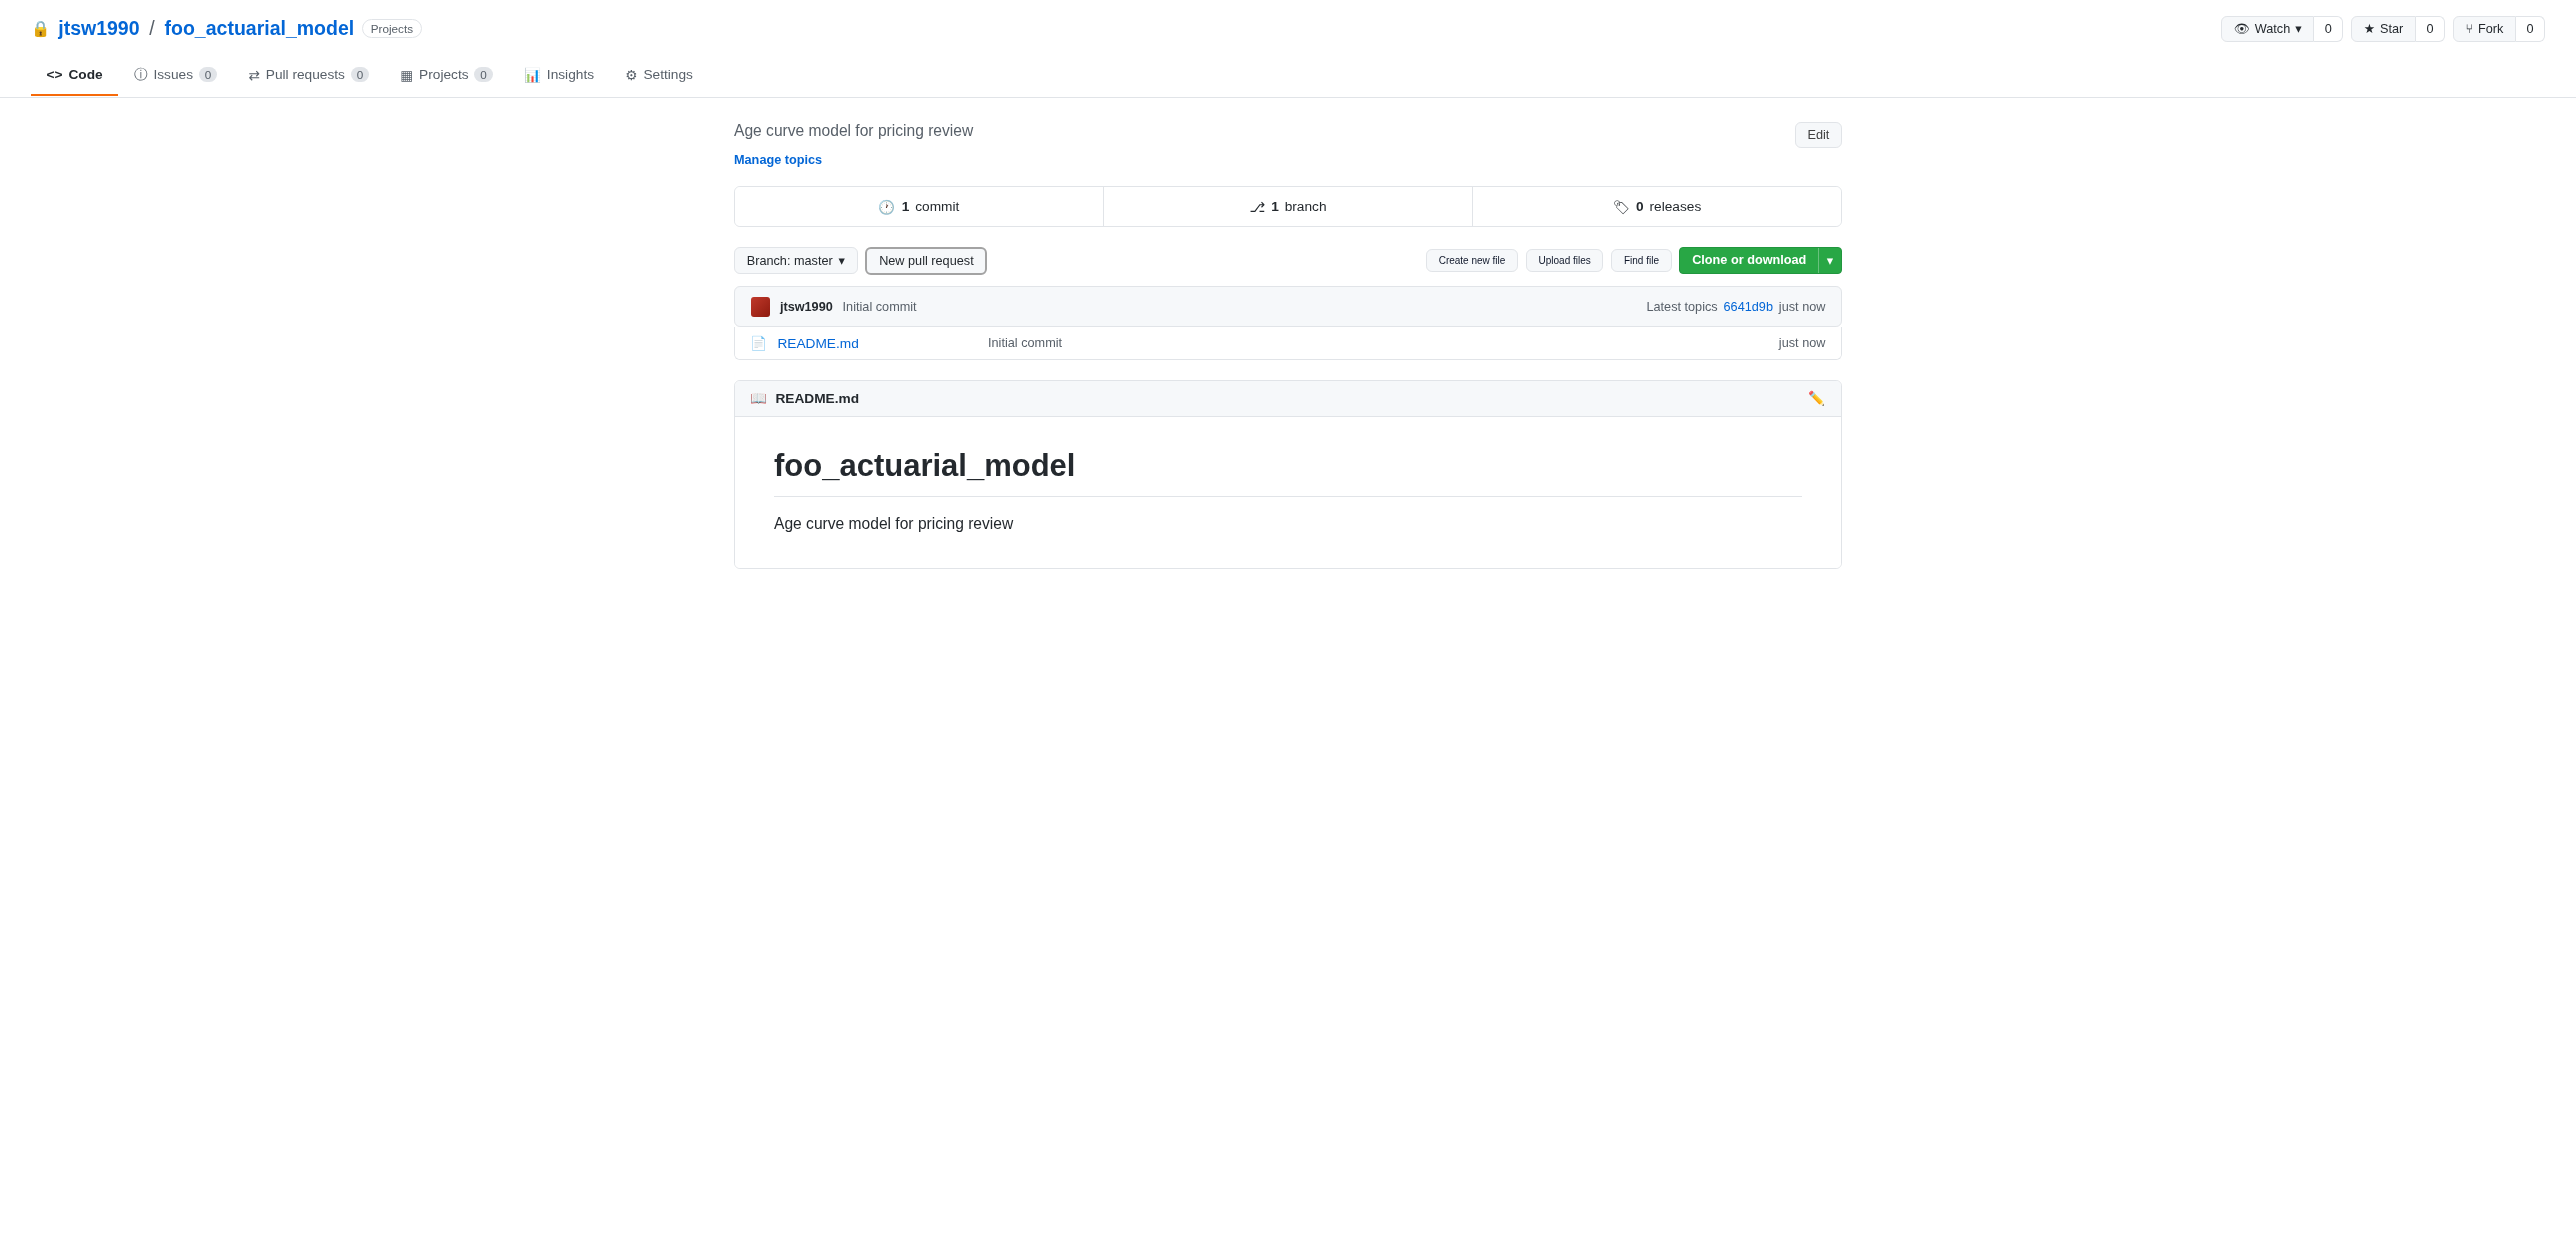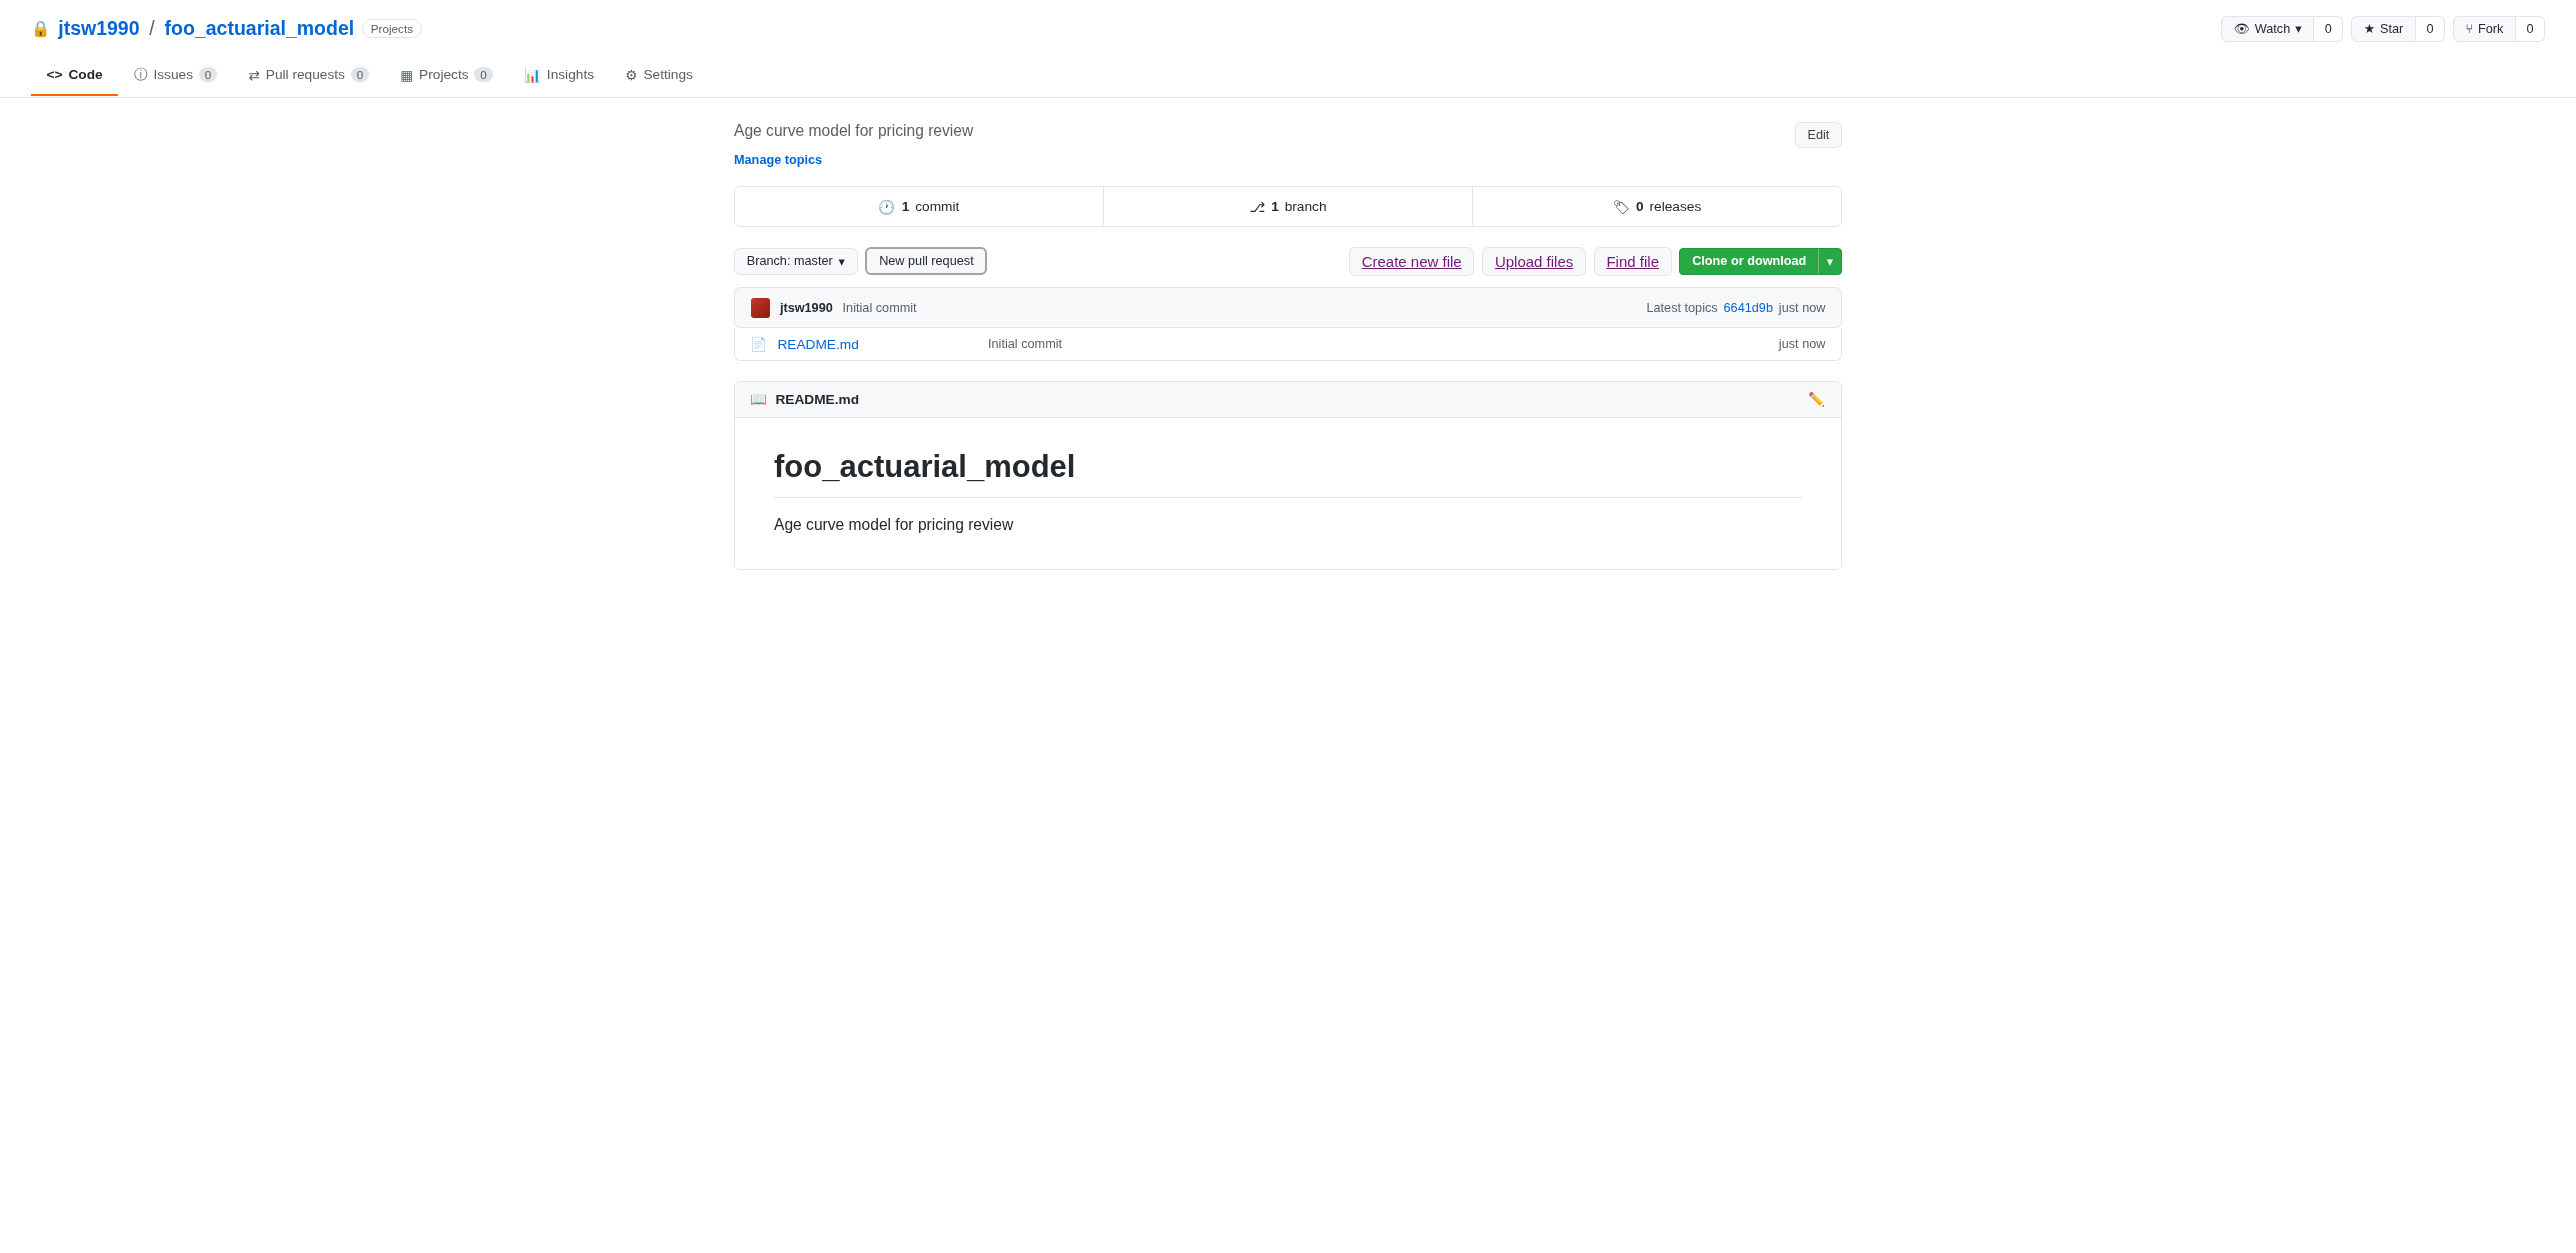--- a/index.html
+++ b/index.html
@@ -217,24 +217,23 @@
     .file-actions {
       display: flex;
       align-items: center;
       gap: 7.8px;
     }
     .file-action-btn {
       background: #f6f8fa;
       border: 1px solid #e1e4e8;
       border-radius: 5.9px;
       padding: 4.9px 11.7px;
-      font-size: 15px;
-      cursor: pointer;
-      color: #701a75;
-      text-decoration: underline;
+      font-size: 10px;
+      cursor: pointer;
+      color: #0f172a;
     }
     .clone-btn {
       display: flex;
       align-items: flex-start;
       gap: 0;
       background: #28a745;
       border: 1px solid #22963f;
       border-radius: 4px;
       overflow: hidden;
     }

